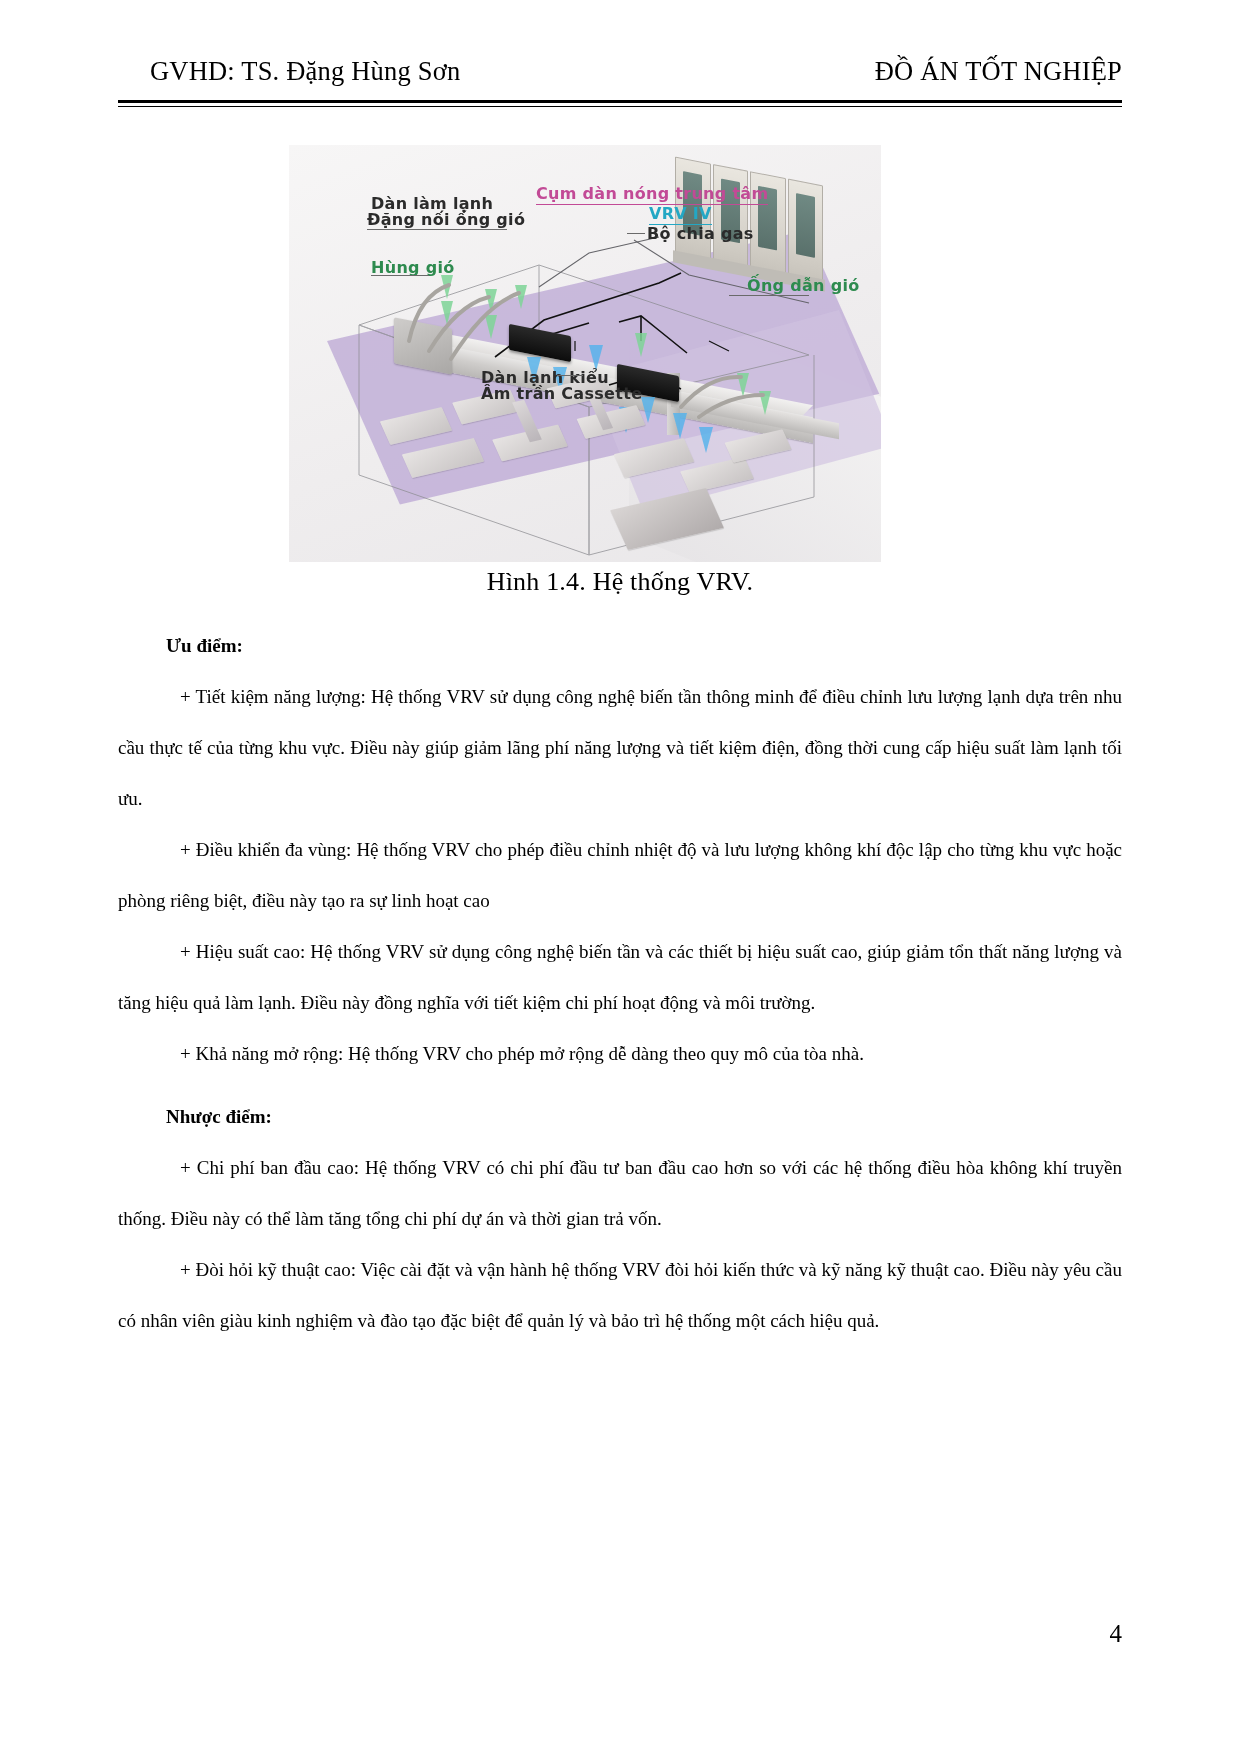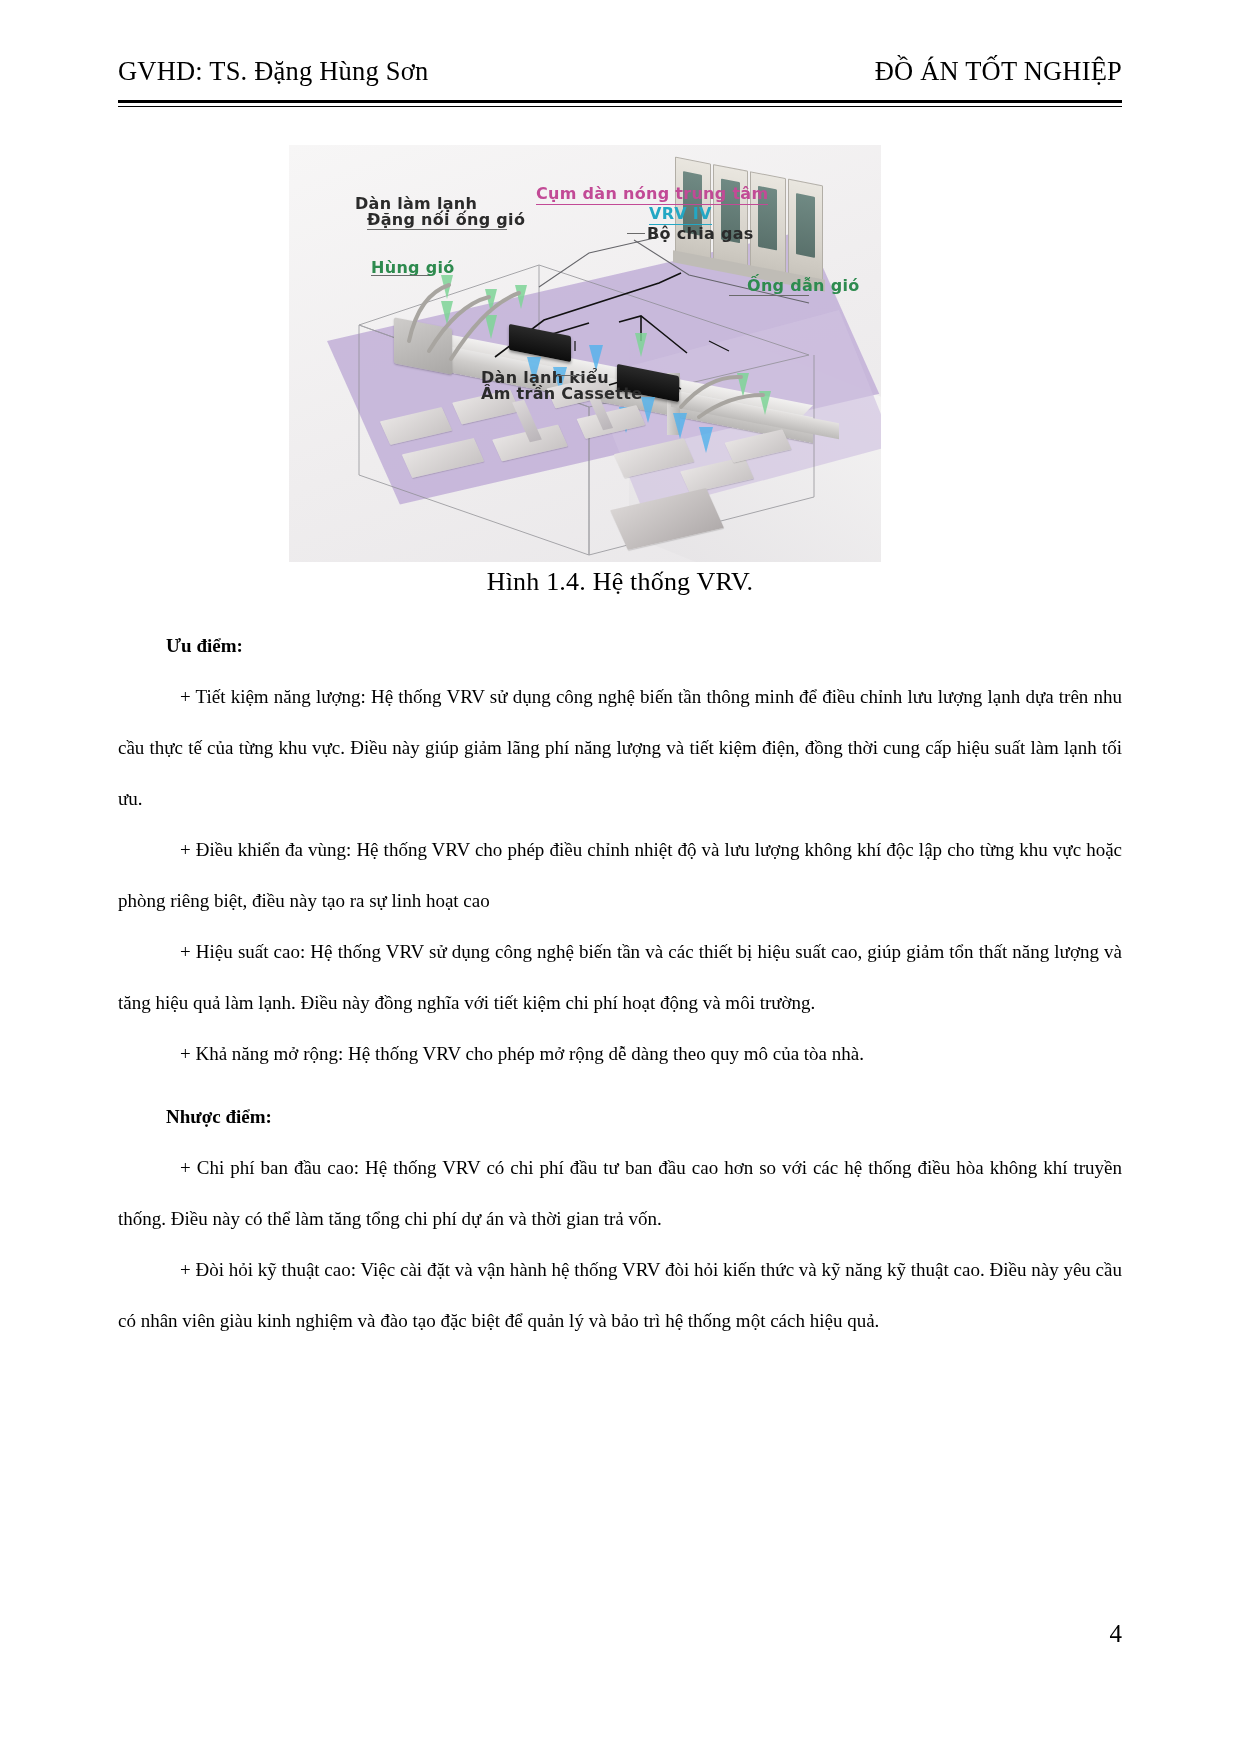--- a/index.html
+++ b/index.html
@@ -33,21 +33,21 @@
     height: 52px;
   }
   .header-row {
     display: flex;
     justify-content: space-between;
     align-items: baseline;
     font-size: 26.5px;
     line-height: 1.15;
     letter-spacing: 0.2px;
   }
-  .header-left { white-space: nowrap; }
+  .header-left { white-space: nowrap; margin-left: 32px; }
   .header-right { white-space: nowrap; }
   .header-rule {
     position: absolute;
     left: 0;
     top: 44px;
     width: 1004px;
     border-top: 3px solid #000;
     border-bottom: 1.5px solid #000;
     height: 3px;
     box-sizing: content-box;
@@ -385,21 +385,21 @@
       <div class="partition" style="left:306px; top:246px; width:10px; height:40px;"></div>
       <div class="desk" style="left:330px; top:352px; width:96px; height:44px; background:linear-gradient(160deg,#d9d5d4,#b0abab);"></div>
 
       <div class="lbl pink" style="left:200px; top:16px;">
         <u>Cụm dàn nóng trung tâm</u>
       </div>
       <div class="lbl cyan" style="left:313px; top:36px;">
         <u>VRV IV</u>
       </div>
 
-      <div class="lbl dark" style="left:66px; top:48px;">Dàn làm lạnh</div>
+      <div class="lbl dark" style="left:82px; top:48px;">Dàn làm lạnh</div>
       <div class="lbl dark" style="left:78px; top:64px;">Đặng nối ống gió</div>
       <div class="leader" style="left:78px; top:84px; width:140px;"></div>
 
       <div class="lbl green" style="left:82px; top:112px;">Hùng gió</div>
       <div class="leader" style="left:82px; top:130px; width:58px;"></div>
 
       <div class="lbl dark" style="left:358px; top:78px;">Bộ chia gas</div>
       <div class="leader" style="left:338px; top:88px; width:18px;"></div>
 
       <div class="lbl green" style="left:458px; top:130px;">Ống dẫn gió</div>

